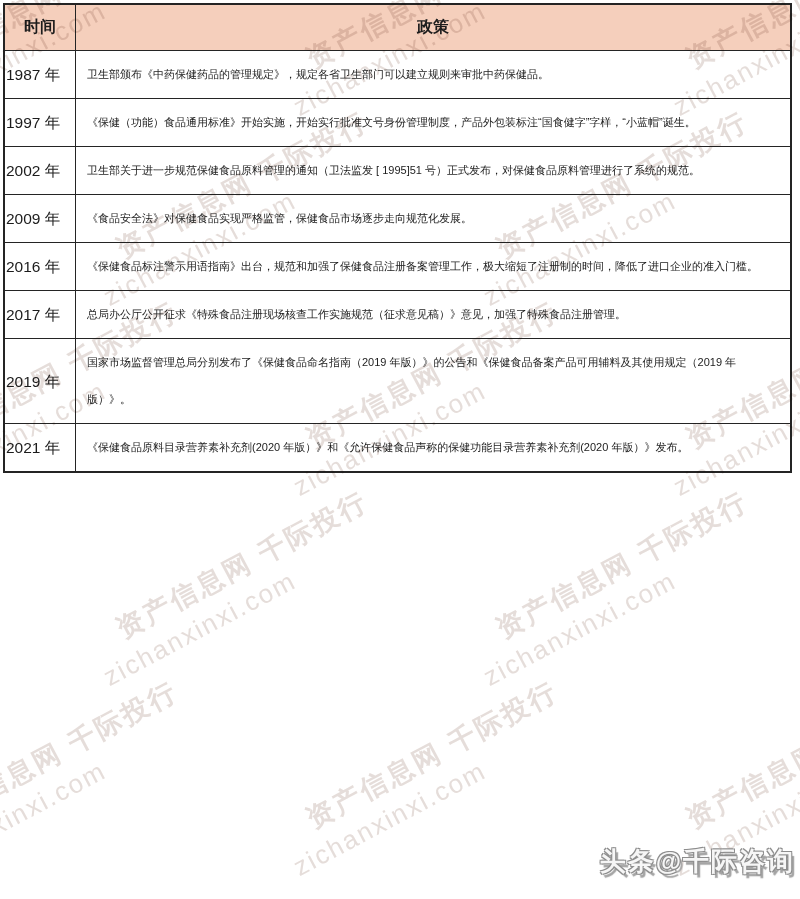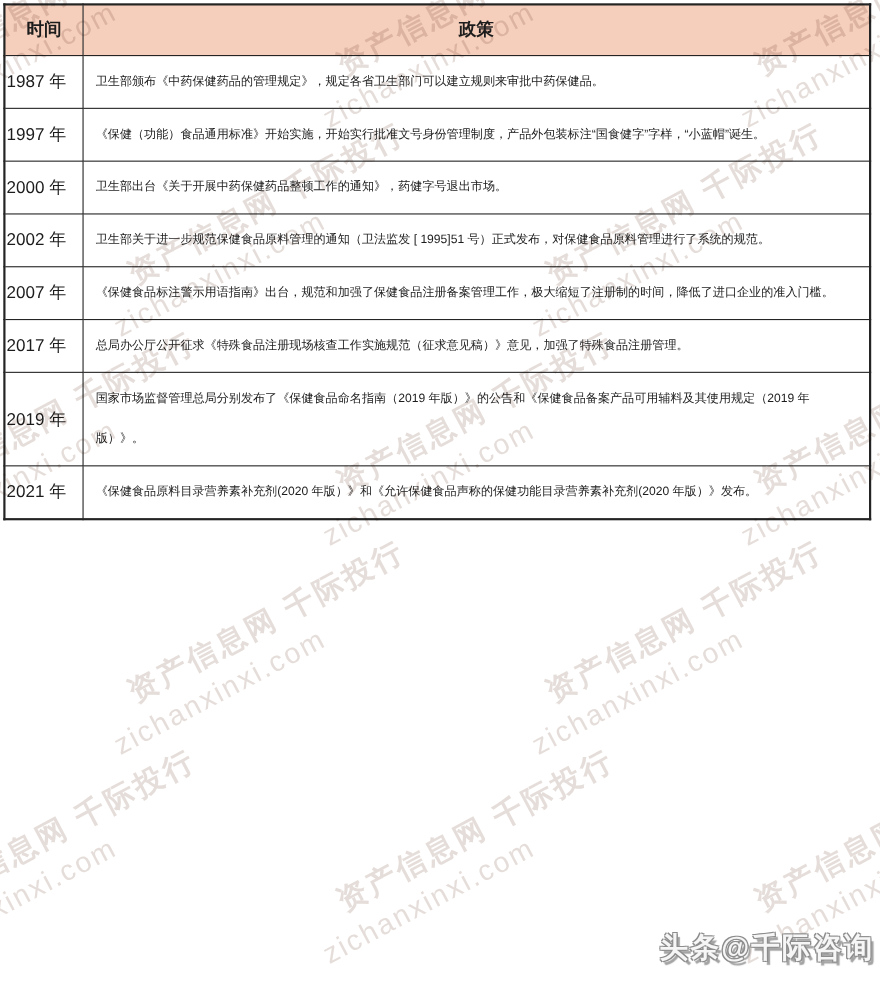--- a/index.html
+++ b/index.html
@@ -76,36 +76,36 @@
       <td class="year">1987 年</td>
       <td class="policy">卫生部颁布《中药保健药品的管理规定》，规定各省卫生部门可以建立规则来审批中药保健品。</td>
     </tr>
 
 
     <tr>
       <td class="year">1997 年</td>
       <td class="policy">《保健（功能）食品通用标准》开始实施，开始实行批准文号身份管理制度，产品外包装标注“国食健字”字样，“小蓝帽”诞生。</td>
     </tr>
 
-    <tr>
-      <td class="year">2000 年</td>
-      <td class="policy">卫生部出台《关于开展中药保健药品整顿工作的通知》，药健字号退出市场。</td>
-    </tr>
 
     <tr>
       <td class="year">2002 年</td>
       <td class="policy">卫生部关于进一步规范保健食品原料管理的通知（卫法监发 [ 1995]51 号）正式发布，对保健食品原料管理进行了系统的规范。</td>
     </tr>
 
 
+    <tr>
+      <td class="year">2009 年</td>
+      <td class="policy">《食品安全法》对保健食品实现严格监管，保健食品市场逐步走向规范化发展。</td>
+    </tr>
 
 
 
     <tr>
-      <td class="year">2007 年</td>
+      <td class="year">2016 年</td>
       <td class="policy">《保健食品标注警示用语指南》出台，规范和加强了保健食品注册备案管理工作，极大缩短了注册制的时间，降低了进口企业的准入门槛。</td>
     </tr>
 
     <tr>
       <td class="year">2017 年</td>
       <td class="policy">总局办公厅公开征求《特殊食品注册现场核查工作实施规范（征求意见稿）》意见，加强了特殊食品注册管理。</td>
     </tr>
 
     <tr>
       <td class="year">2019 年</td>

